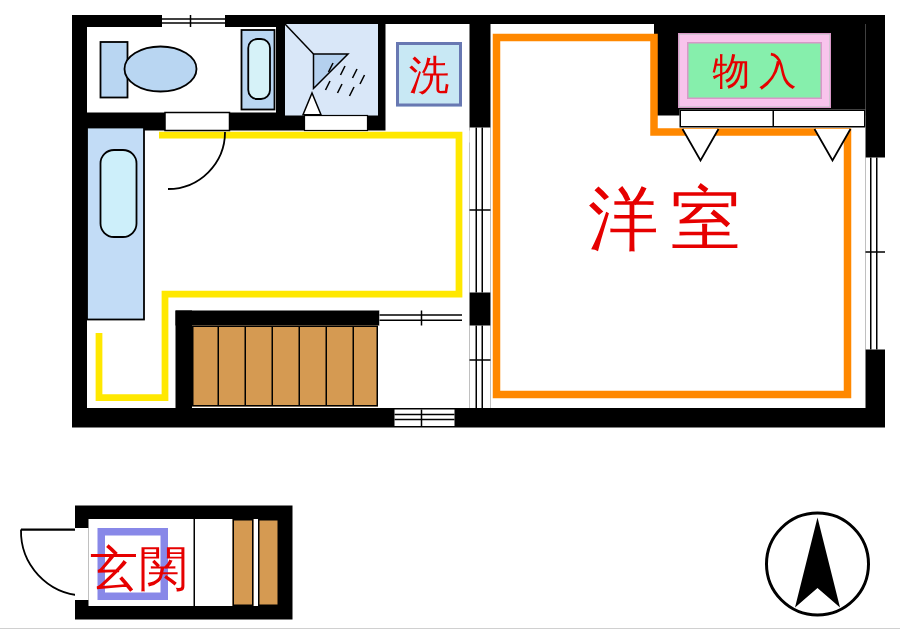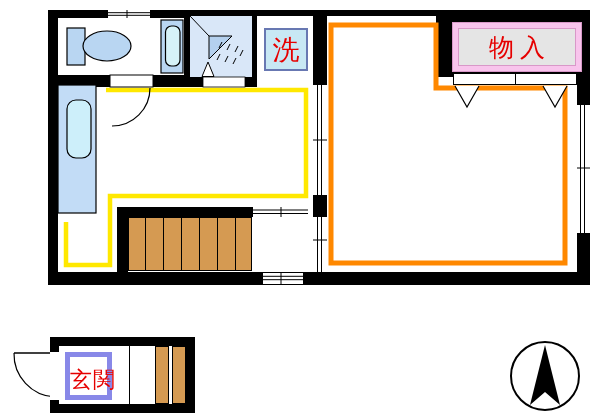--- a/index.html
+++ b/index.html
@@ -130,33 +130,34 @@
     <g>
       <circle cx="545" cy="376" r="34" fill="#ffffff" stroke="#000" stroke-width="2"></circle>
       <polygon points="545,345 530,405 545,392 560,405" fill="#000000"></polygon>
     </g>
   </svg>
 
   <div class="abs boxlbl" style="left:264px;top:28px;width:44px;height:43px;background:#c8e8f4;border:2.5px solid #6878b2;box-sizing:border-box;">
     <span class="label" style="font-size:27px;">洗</span>
   </div>
 
-  <div class="abs boxlbl" style="left:453px;top:23px;width:128px;height:48px;background:#e5e5e5;border:5px solid #f8c4ec;
+  <div class="abs boxlbl" style="left:453px;top:23px;width:100px;height:48px;background:#86efac;border:5px solid #f8c4ec;
               box-shadow:0 0 0 1px #d898c8, inset 0 0 0 1px #d898c8;box-sizing:border-box;">
     <span class="label" style="font-size:25px;letter-spacing:6px;margin-left:6px;">物入</span>
   </div>
 
 
   <div class="abs label" style="left:330px;top:122px;width:226px;font-size:47px;line-height:49px;">
+    <div style="letter-spacing:8px;margin-left:8px;">洋室</div>
   </div>
 
   <div class="abs wall" style="left:50px;top:337px;width:145px;height:76px;"></div>
   <div class="abs room" style="left:59px;top:346px;width:127px;height:58px;"></div>
   <div class="abs room" style="left:50px;top:352px;width:9px;height:48px;"></div>
   <div class="abs" style="left:65px;top:352px;width:47px;height:48px;background:#ffffff;border:5px solid #8888e8;box-sizing:border-box;"></div>
   <div class="abs" style="left:129px;top:346px;width:1px;height:58px;background:#000;"></div>
   <div class="abs" style="left:155px;top:346px;width:14px;height:58px;background:#d59a52;border:1px solid #000;box-sizing:border-box;"></div>
   <div class="abs" style="left:172px;top:346px;width:14px;height:58px;background:#d59a52;border:1px solid #000;box-sizing:border-box;"></div>
   <div class="abs label boxlbl" style="left:62px;top:366px;width:62px;height:28px;">
-    <span style="font-size:22px;letter-spacing:1px;">玄関</span>
+    <span style="font-size:32px;letter-spacing:1px;">玄関</span>
   </div>
 
 </div>
 
 </body></html>

